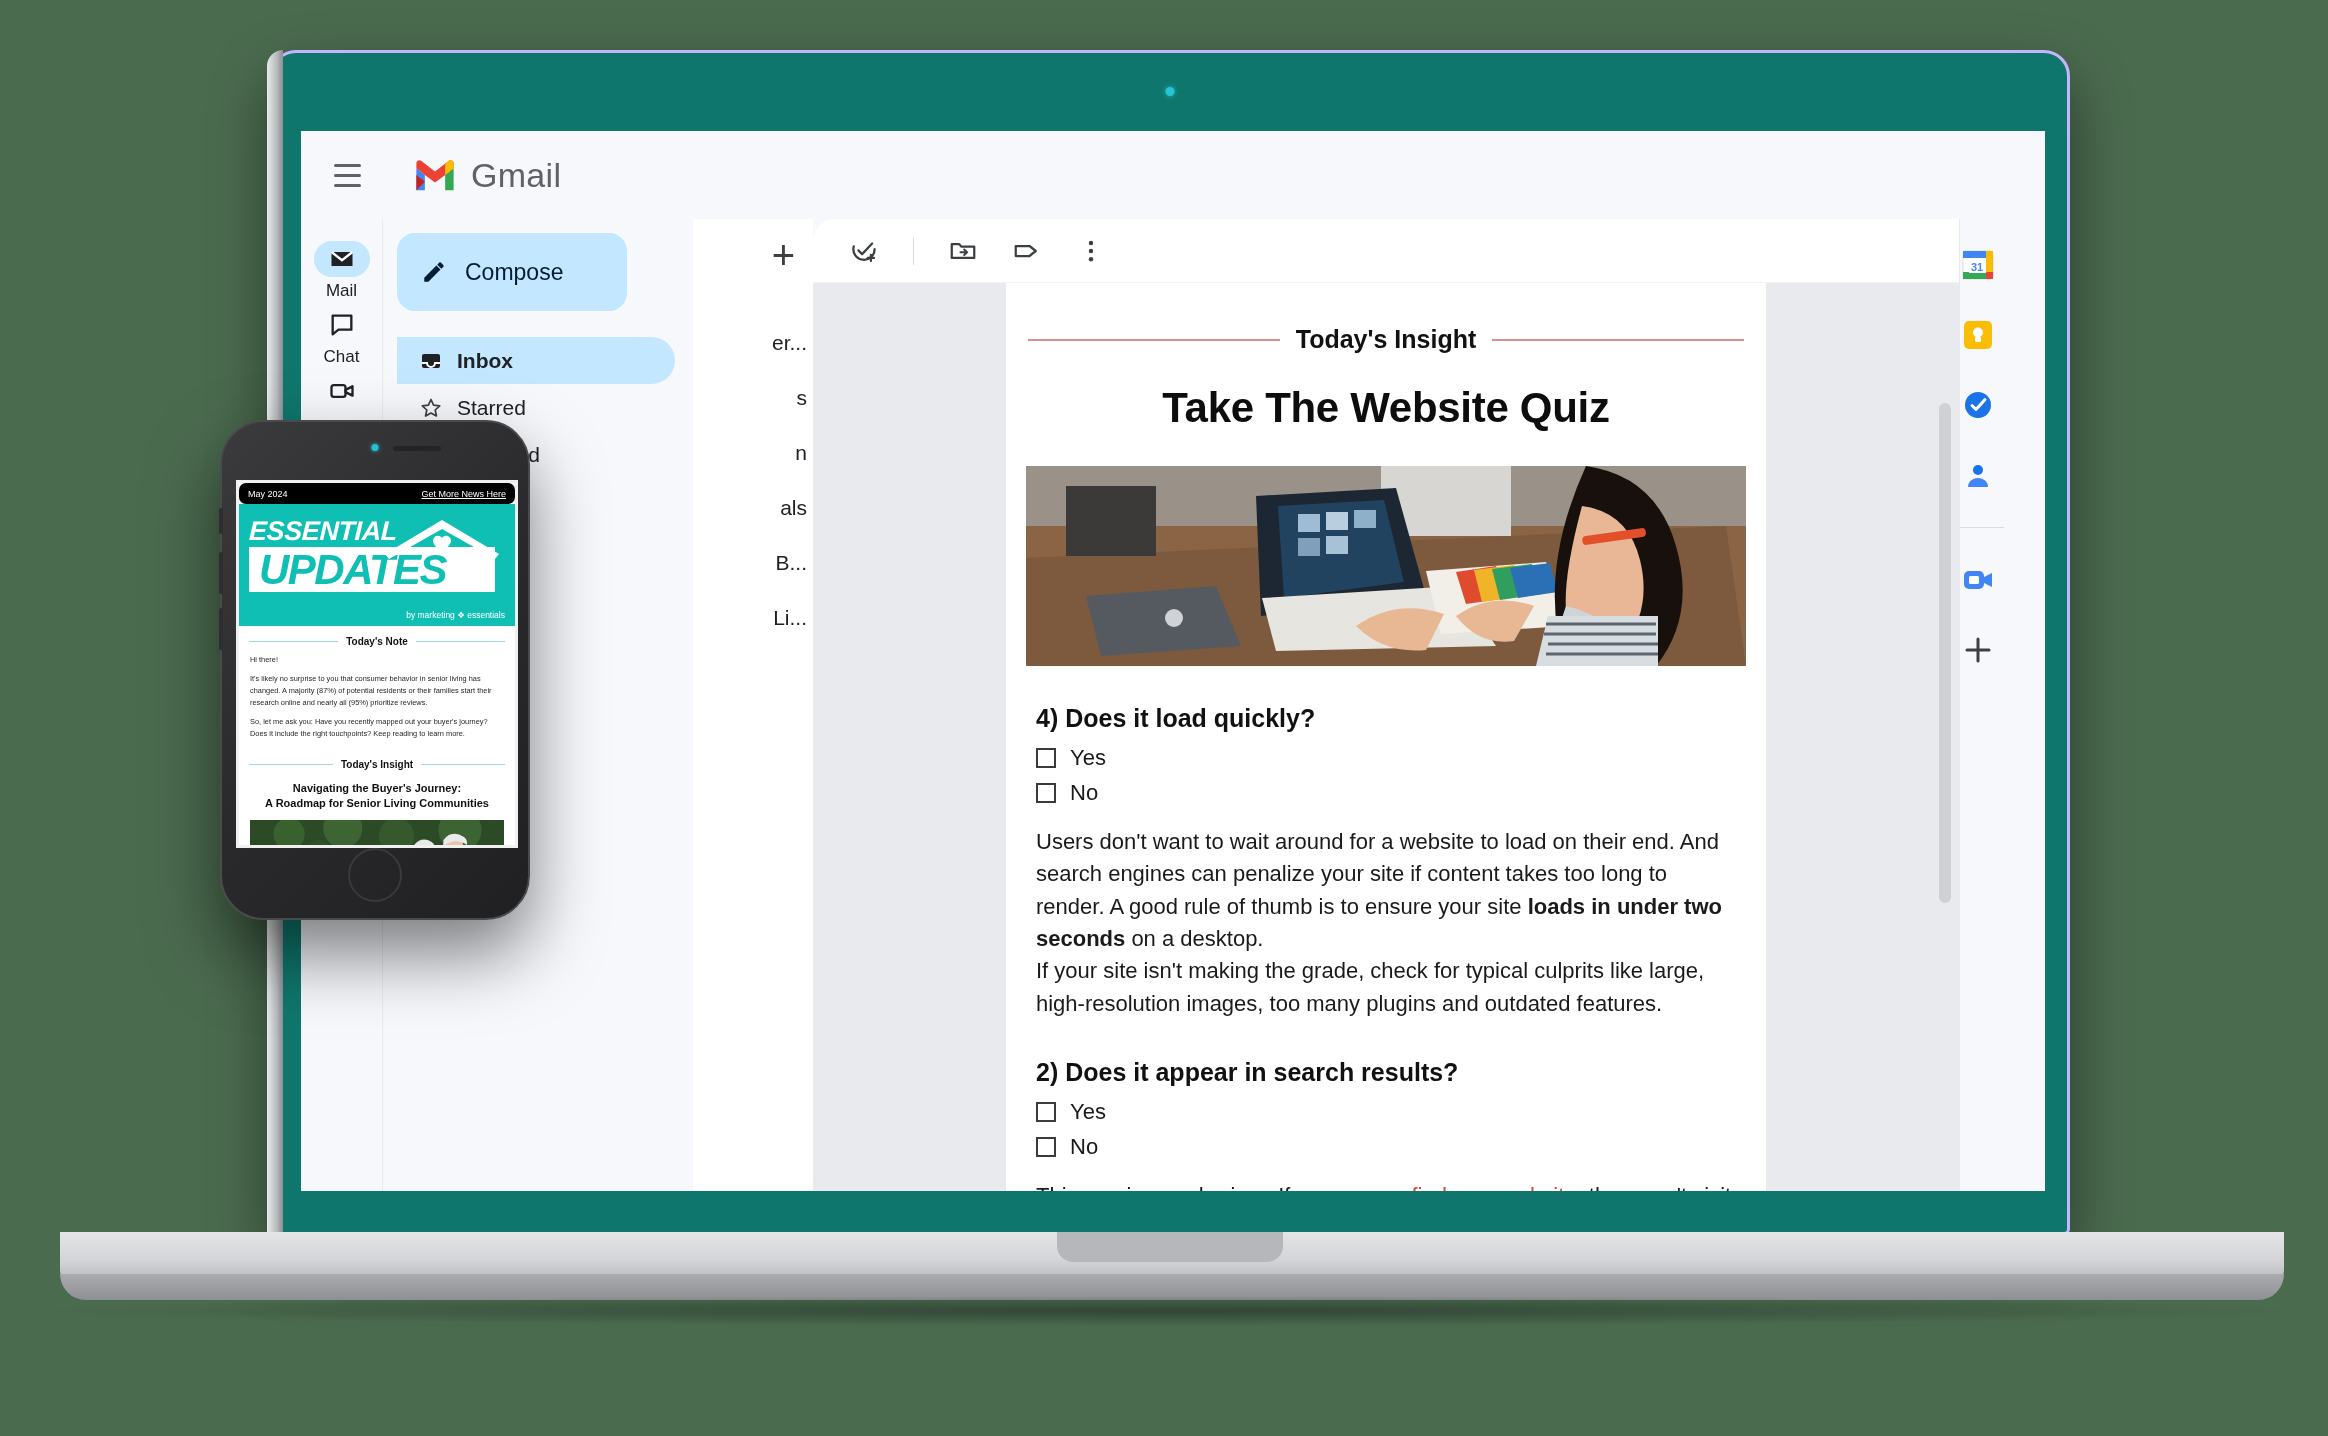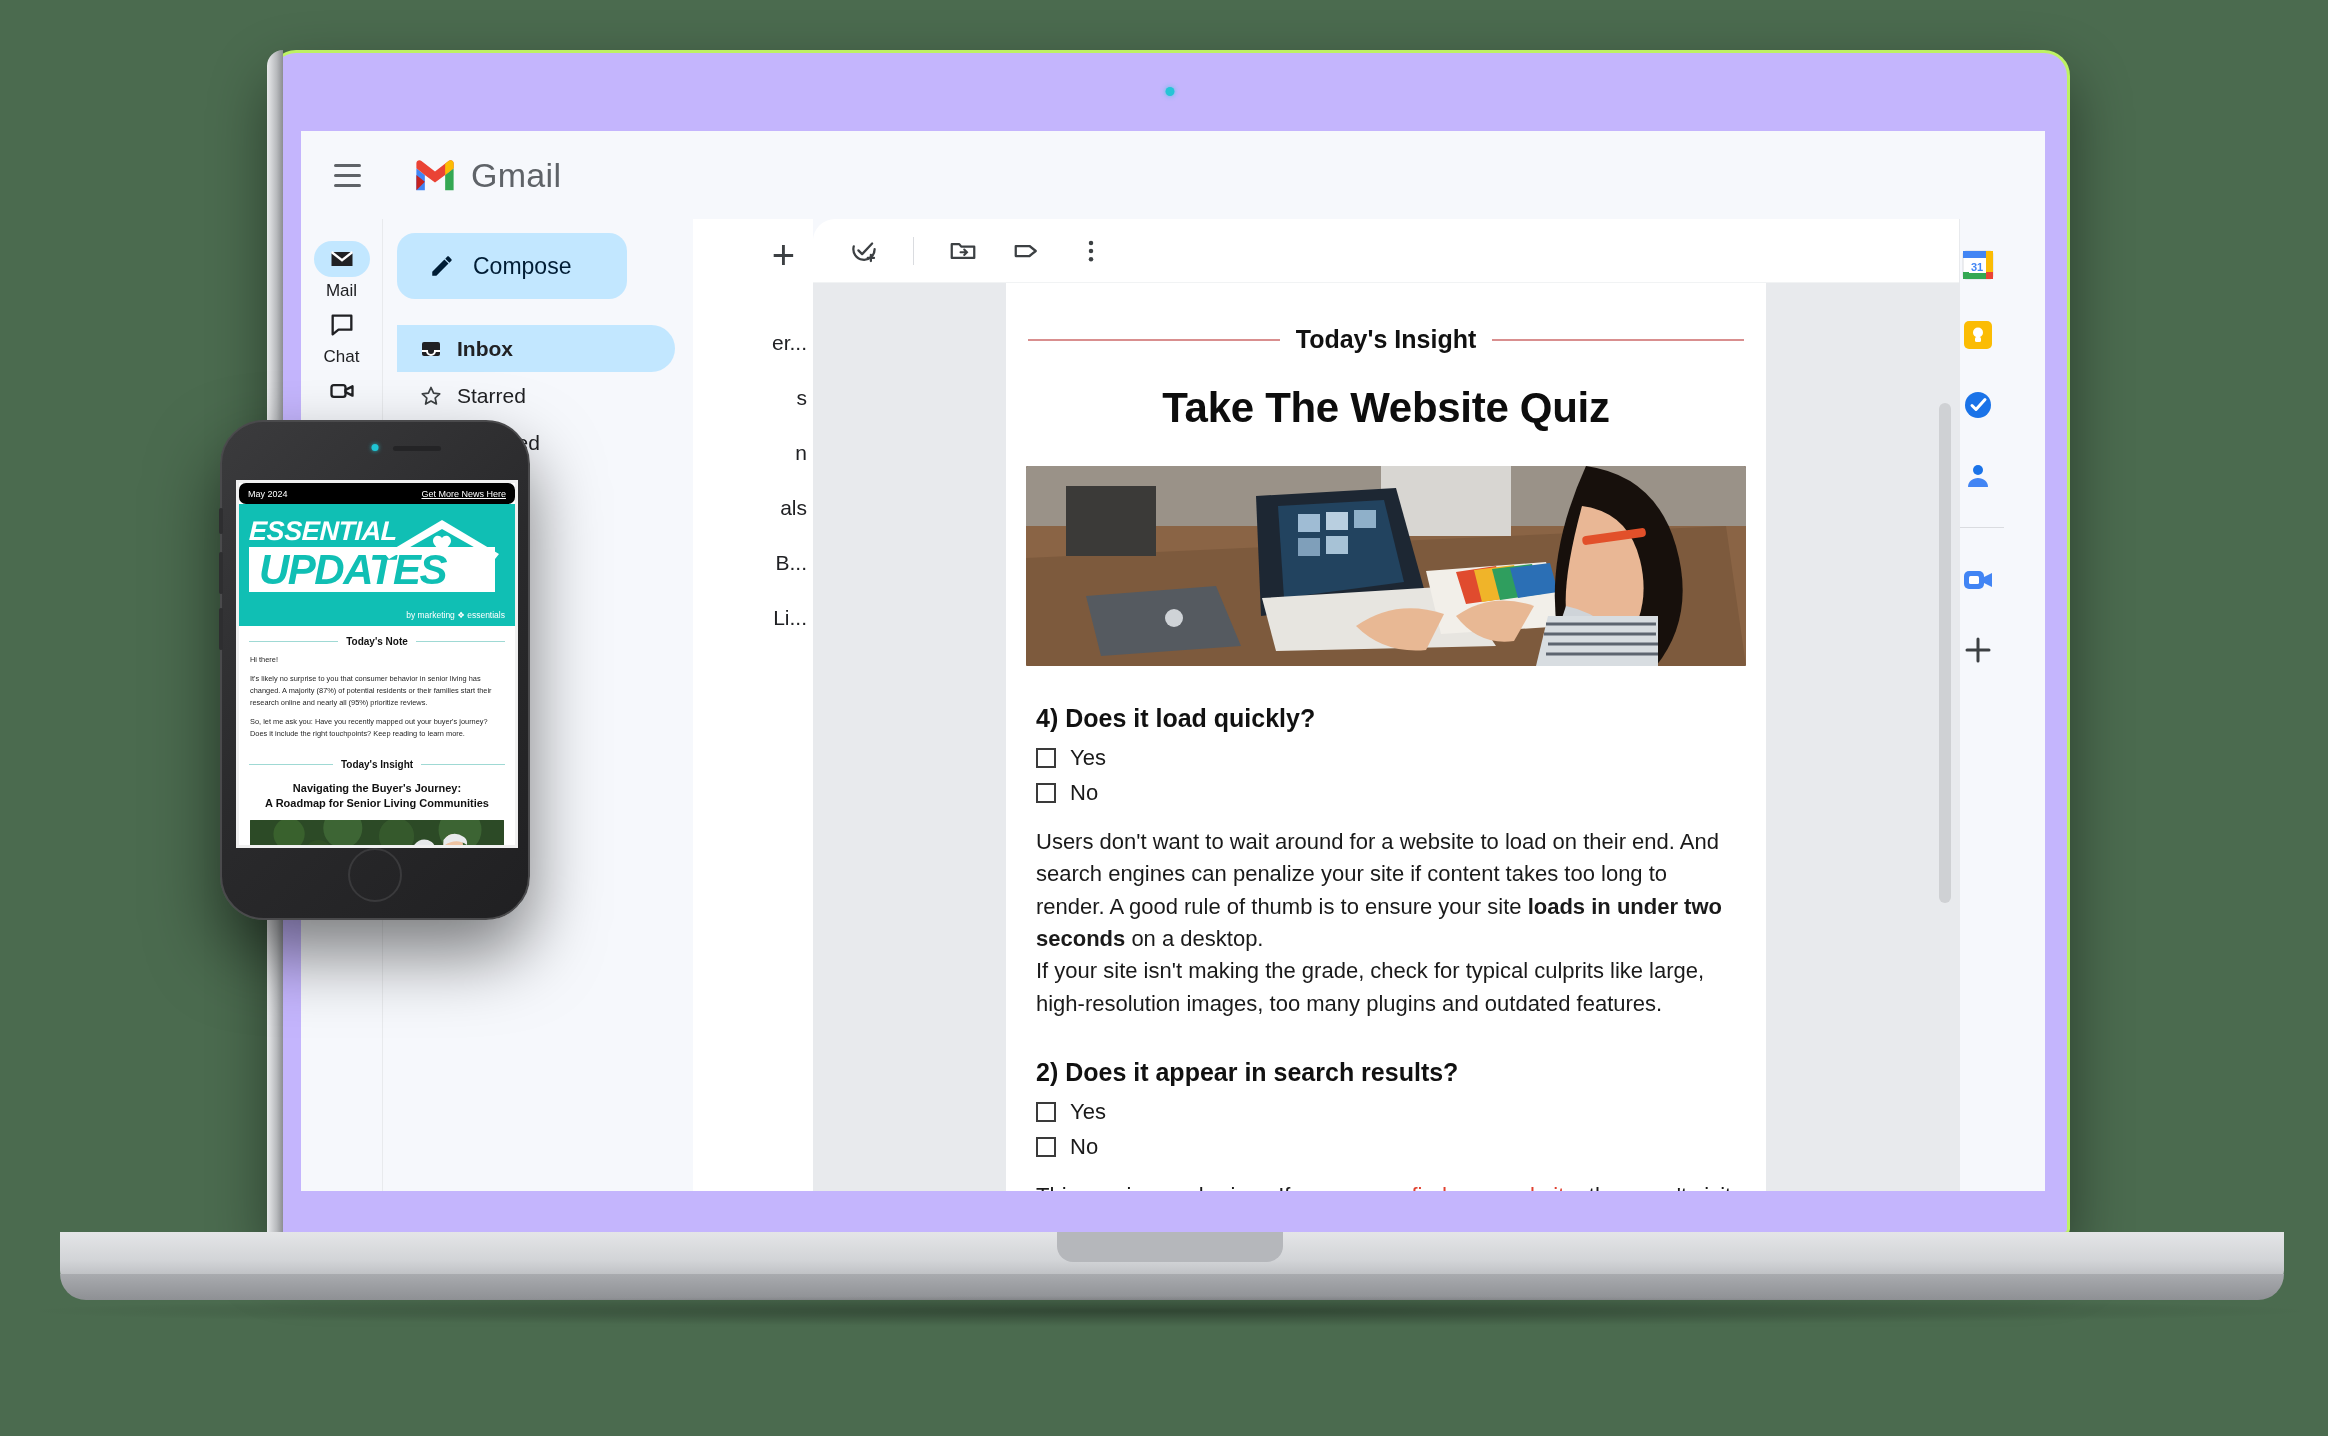--- a/index.html
+++ b/index.html
@@ -12,24 +12,24 @@
 
   
   #laptop {
     position: absolute;
     left: 270px; top: 50px;
     width: 1800px; height: 1185px;
   }
   .lt-lid {
     position: absolute; left: 0; top: 0;
     width: 1800px; height: 1185px;
-    background: #c4b5fd;
+    background: #0f766e;
     border-radius: 26px 26px 6px 6px;
     box-shadow: 0 26px 60px rgba(0,0,0,.45);
-    border: 3px solid #bef264;
+    border: 3px solid #c4b5fd;
   }
   .lt-lid::before {
     content:""; position:absolute; left:-6px; top:-3px;
     width: 16px; height: 1185px;
     background: linear-gradient(90deg,#e9eaec,#b8babd 60%,#8c8e92);
     border-radius: 26px 0 0 6px;
   }
   .lt-cam {
     position: absolute; left: 50%; top: 34px;
     transform: translateX(-50%);
@@ -98,23 +98,23 @@
   }
   .rail-item { display:flex; flex-direction:column; align-items:center; width:72px; cursor:pointer; }
   .rail-pill { width: 56px; height: 36px; border-radius: 18px; display:flex; align-items:center; justify-content:center; }
   .rail-pill.active { background:#c2e7ff; }
   .rail-label { font-size: 17px; color:#202124; margin-top:4px; }
 
   
   .gm-nav { width: 310px; padding: 14px 10px 0 14px; background:#f6f8fc; }
   .compose-btn {
     display:flex; align-items:center; gap:18px;
-    height: 66px; width: 230px;
+    height: 78px; width: 230px;
     background: #c2e7ff; border-radius: 18px;
-    padding-left: 32px; margin-bottom: 26px; cursor:pointer;
+    padding-left: 24px; margin-bottom: 26px; cursor:pointer;
   }
   .compose-btn span { font-size: 23px; color:#001d35; }
   .nav-item {
     display:flex; align-items:center; gap: 14px;
     height: 47px; border-radius: 0 24px 24px 0;
     padding-left: 22px; margin-right: 8px; cursor:pointer;
     font-size: 21px; color:#202124;
   }
   .nav-item.active { background:#c2e7ff; font-weight:700; }
 

